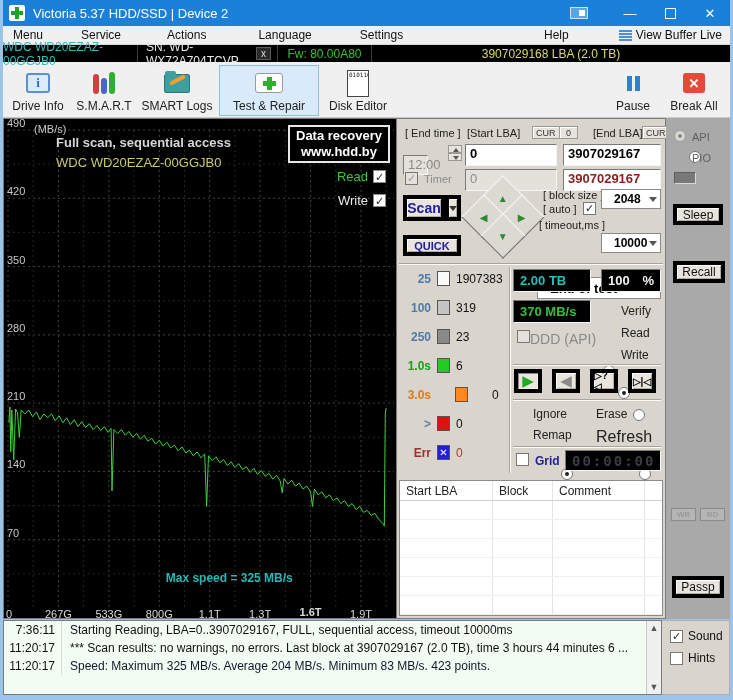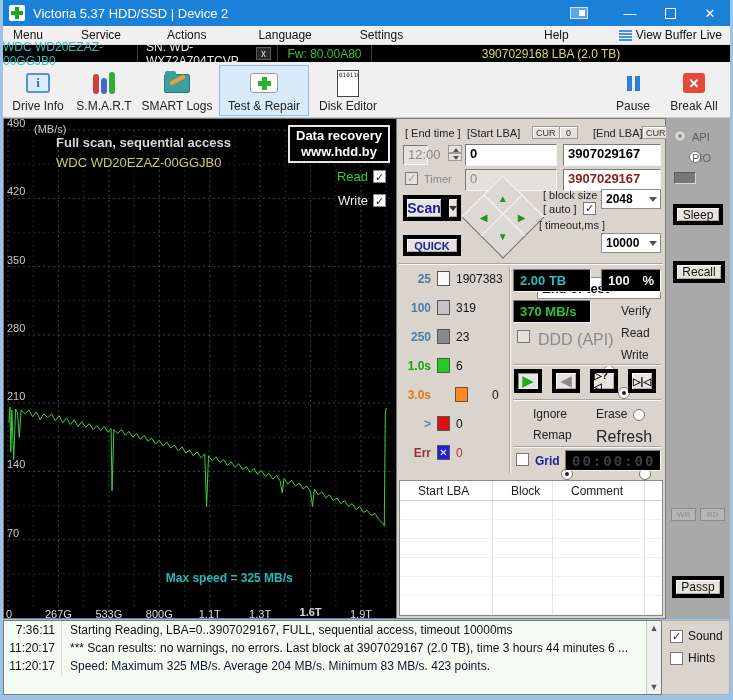--- a/index.html
+++ b/index.html
@@ -78,21 +78,21 @@
   
   #cpanel { width:270px; height:501px; background:#d9d5cd; border:1px solid #7a7a7a; position:relative; font-size:11px; }
   .abs { position:absolute; }
   .lab { color:#222; font-size:11px; }
   .lab-dim { color:#8a8a8a; }
   .inp { background:#fff; border:1px solid; border-color:#7a7a7a #f5f5f5 #f5f5f5 #7a7a7a; font-weight:bold; font-size:13px; padding:1px 4px; font-family:"Liberation Sans",sans-serif; }
   .inp.dim { background:#e4e1da; color:#8a8a8a; font-weight:normal; }
   .inp.red { color:#8b2020; }
   .minibtn { background:#e6e3dd; border:1px solid #9a9a9a; box-shadow:inset 1px 1px 0 #fff; font-size:9px; padding:0 3px; height:13px; display:inline-flex; align-items:center; color:#333; }
   .btn3d { background:#e8e5df; border:4px solid #000000; box-shadow:inset 1px 1px 0 #fcfcfc, inset -1px -1px 0 #b0aca4; display:flex; align-items:center; justify-content:center; }
-  .combo { background:#fff; border:1px solid #8a8a8a; display:flex; align-items:center; padding-left:4px; font-weight:bold; font-size:12px; position:relative; }
+  .combo { background:#fff; border:1px solid #8a8a8a; display:flex; align-items:center; padding-left:12px; font-weight:bold; font-size:12px; position:relative; }
   .combo .arrow { position:absolute; right:3px; top:50%; margin-top:-2px; width:0; height:0; border-left:4px solid transparent; border-right:4px solid transparent; border-top:5px solid #555; }
   .checkbox { width:13px; height:13px; background:#fff; border:1px solid #777; display:inline-flex; align-items:center; justify-content:center; font-size:11px; color:#222; }
   .checkbox.dim { background:#e4e1da; color:#9a9a9a; }
   .radio { width:12px; height:12px; border-radius:50%; background:#fff; border:1px solid #777; display:inline-block; position:relative; }
   .radio.sel::after { content:""; position:absolute; left:3px; top:3px; width:4px; height:4px; border-radius:50%; background:#222; }
   .radio.dim { background:#dbd8d1; border-color:#999; }
   .radio.dim.sel::after { background:#8a8a8a; }
   .spin { position:absolute; display:flex; flex-direction:column; }
   .spin i { width:14px; height:8px; background:#e6e3dd; border:1px solid #9a9a9a; position:relative; }
   .spin i::after { content:""; position:absolute; left:4px; width:0; height:0; border-left:3px solid transparent; border-right:3px solid transparent; }
@@ -103,21 +103,21 @@
   .lcd-box { background:#000; border:1px solid; border-color:#7a7a7a #f5f5f5 #f5f5f5 #7a7a7a; display:flex; align-items:center; padding:0 6px; }
   .swatch { width:13px; height:15px; border:1px solid #555; display:inline-block; }
   .cnt-label { display:inline-block; width:30px; text-align:right; font-size:12px; font-weight:bold; }
   .cnt-val { font-size:12px; color:#111; }
   .transport { width:28px; height:24px; }
   .grp-line { position:absolute; height:2px; border-top:1px solid #a8a49c; border-bottom:1px solid #fbfaf7; }
 
   
   #defect-table { position:absolute; left:2px; top:361px; width:264px; height:136px; background:#fff; border:1px solid #8a8a8a; font-size:12px; }
   #defect-table .thead { display:flex; border-bottom:1px solid #d0d0d0; height:20px; align-items:center; color:#222; }
-  #defect-table .thead div { padding-left:18px; }
+  #defect-table .thead div { padding-left:6px; }
   .col1 { width:93px; border-right:1px solid #e4e4e4; height:100%; display:flex; align-items:center; }
   .col2 { width:60px; border-right:1px solid #e4e4e4; height:100%; display:flex; align-items:center; }
   .col3 { width:92px; border-right:1px solid #e4e4e4; height:100%; display:flex; align-items:center; }
   .trow { display:flex; height:19px; border-bottom:1px solid #f0f0f0; }
 
   
   #rstrip { width:64px; height:501px; background:#a9a9a9; position:relative; font-size:11px; color:#5f5f5f; }
   #rstrip .btn3d { font-size:12px; color:#111; }
   .led { width:22px; height:12px; background:#787878; border:1px solid; border-color:#5d5d5d #d8d8d8 #d8d8d8 #5d5d5d; }
   .tinybtn { width:25px; height:13px; border:1px solid #8a8a8a; background:#b5b5b5; color:#9a9a9a; font-size:8px; display:inline-flex; align-items:center; justify-content:center; font-weight:bold; }
@@ -193,21 +193,21 @@
           </span>
         </span>
       <span class="lbl">S.M.A.R.T</span>
     </div>
     <div class="tool" style="width:72px">
       <span class="ico">
           <span class="ico-folder"></span>
         </span>
       <span class="lbl">SMART Logs</span>
     </div>
-    <div class="tool selected" style="width:90px">
+    <div class="tool selected" style="width:100px">
       <span class="ico">
           <span class="ico-aid"></span>
         </span>
       <span class="lbl">Test &amp; Repair</span>
     </div>
     <div class="tool" style="width:66px">
       <span class="ico">
           <span class="ico-doc">010110110011101000001</span>
         </span>
       <span class="lbl">Disk Editor</span>
@@ -302,21 +302,21 @@
 
     <div id="cpanel">
       <span class="abs lab" style="left:8px; top:8px">[ End time ]</span>
       <span class="abs lab" style="left:70px; top:8px">[Start LBA]</span>
       <span class="abs minibtn" style="left:135px; top:7px">CUR</span>
       <span class="abs minibtn" style="left:162px; top:7px; padding:0 6px">0</span>
       <span class="abs lab" style="left:196px; top:8px">[End LBA]</span>
       <span class="abs minibtn" style="left:245px; top:7px">CUR</span>
       <span class="abs minibtn" style="left:272px; top:7px">MAX</span>
 
-      <span class="abs inp dim" style="left:6px; top:26px; width:25px; height:20px">12:00</span>
+      <span class="abs inp dim" style="left:6px; top:36px; width:25px; height:20px">12:00</span>
       <span class="spin" style="left:51px; top:26px">
           <i class="up"></i>
           <i class="dn"></i>
         </span>
       <span class="abs inp" style="left:68px; top:25px; width:92px; height:22px">0</span>
       <span class="abs inp" style="left:166px; top:25px; width:98px; height:22px">3907029167</span>
 
       <span class="abs checkbox dim" style="left:8px; top:53px">✓</span>
       <span class="abs lab lab-dim" style="left:27px; top:54px">Timer</span>
       <span class="abs inp dim" style="left:68px; top:50px; width:92px; height:22px">0</span>
@@ -412,21 +412,21 @@
       <span class="abs lcd-box" style="left:116px; top:181px; width:78px; height:23px; color:#35c035; font-weight:bold; font-size:13px">370 MB/s</span>
 
       <span class="abs radio" style="left:206px; top:184px"></span>
       <span class="abs lab" style="left:224px; top:185px; font-size:12px">Verify</span>
       <span class="abs radio sel" style="left:206px; top:206px"></span>
       <span class="abs lab" style="left:224px; top:207px; font-size:12px">Read</span>
       <span class="abs radio" style="left:206px; top:228px"></span>
       <span class="abs lab" style="left:224px; top:229px; font-size:12px">Write</span>
 
       <span class="abs checkbox dim" style="left:120px; top:211px"></span>
-      <span class="abs lab lab-dim" style="left:141px; top:212px; font-size:16px">DDD (API)</span>
+      <span class="abs lab lab-dim" style="left:133px; top:212px; font-size:14px">DDD (API)</span>
 
       <div class="grp-line" style="left:116px; top:245px; width:148px"></div>
 
       
       <span class="abs btn3d transport" style="left:117px; top:250px; box-shadow:inset 1px 1px 0 #888, inset -1px -1px 0 #eee">
           <span style="color:#1faa1f; font-size:15px">▶</span>
         </span>
       <span class="abs btn3d transport" style="left:155px; top:250px">
           <span style="color:#8a8a8a; font-size:15px">◀</span>
         </span>

